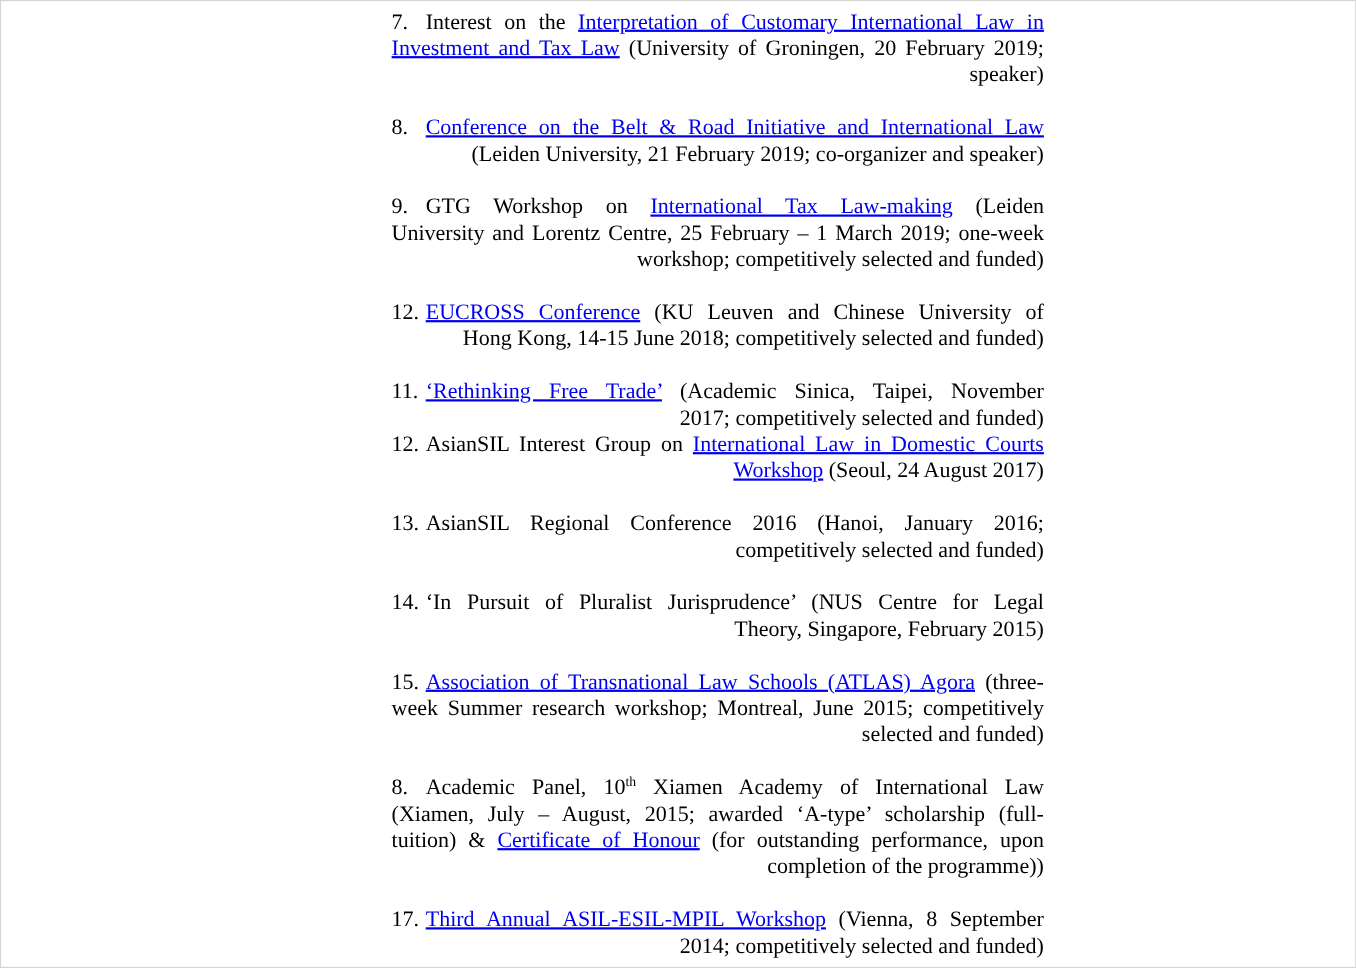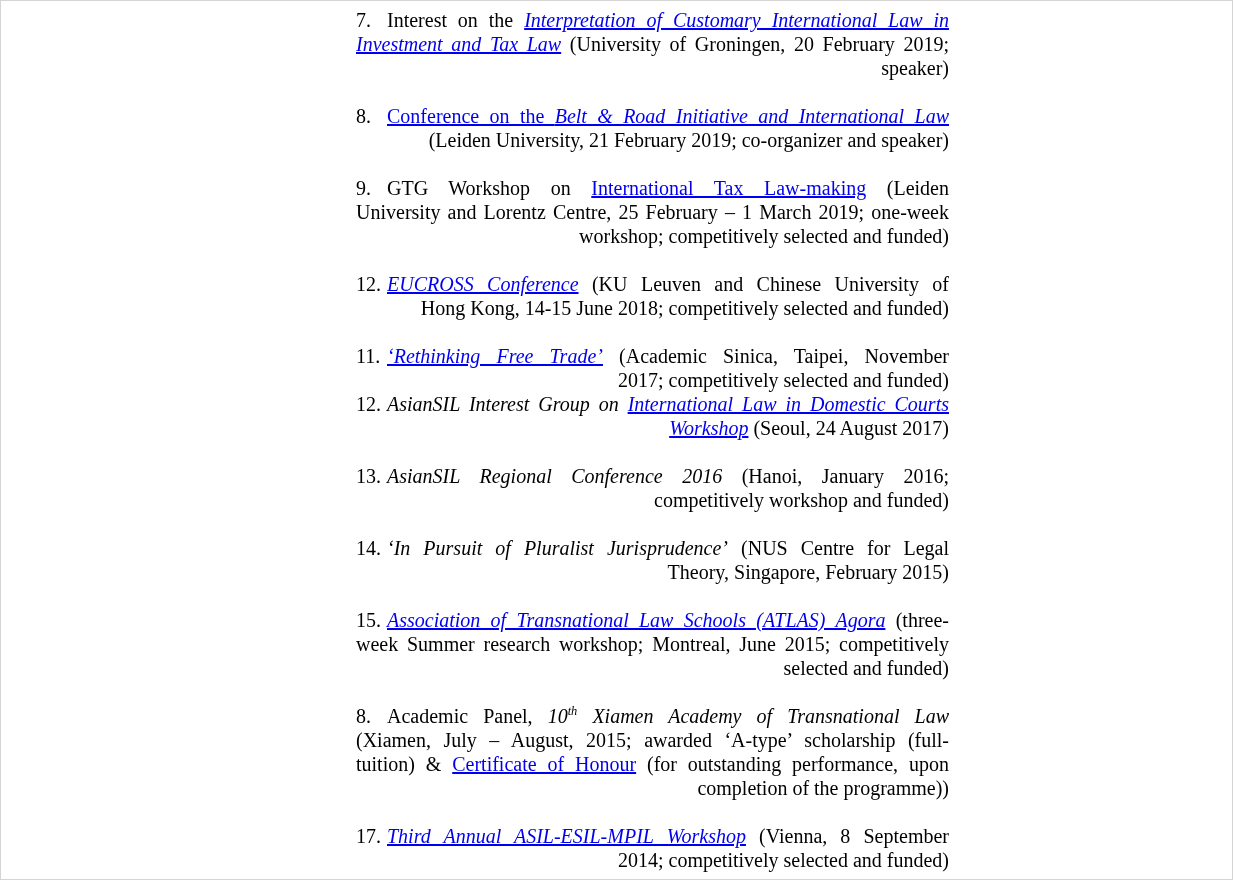--- a/index.html
+++ b/index.html
@@ -33,21 +33,21 @@
     text-align-last: justify;
   }
   .line.last {
     text-align: right;
     text-align-last: auto;
   }
   .num {
     display: inline-block;
     width: 31px;
   }
-  .it { font-style: italic; }
+  .it { }
   a.link {
     color: #0000EE;
     text-decoration: underline;
     cursor: pointer;
   }
   .sp {
     font-size: 0.62em;
     vertical-align: super;
     line-height: 0;
   }
@@ -78,33 +78,33 @@
       <div class="item gap">
         <div class="line"><span class="num">11.</span><a class="it link">‘Rethinking Free Trade’</a><span class=""> (Academic Sinica, Taipei, November</span></div>
         <div class="line last"><span class="">2017; competitively selected and funded)</span></div>
       </div>
       <div class="item">
         <div class="line"><span class="num">12.</span><span class="it">AsianSIL Interest Group on </span><a class="it link">International Law in Domestic Courts</a></div>
         <div class="line last"><a class="it link">Workshop</a><span class=""> (Seoul, 24 August 2017)</span></div>
       </div>
       <div class="item gap">
         <div class="line"><span class="num">13.</span><span class="it">AsianSIL Regional Conference 2016</span><span class=""> (Hanoi, January 2016;</span></div>
-        <div class="line last"><span class="">competitively workshop and funded)</span></div>
+        <div class="line last"><span class="">competitively selected and funded)</span></div>
       </div>
       <div class="item gap">
         <div class="line"><span class="num">14.</span><span class="it">‘In Pursuit of Pluralist Jurisprudence’</span><span class=""> (NUS Centre for Legal</span></div>
         <div class="line last"><span class="">Theory, Singapore, February 2015)</span></div>
       </div>
       <div class="item gap">
         <div class="line"><span class="num">15.</span><a class="it link">Association of Transnational Law Schools (ATLAS) Agora</a><span class=""> (three-</span></div>
         <div class="line"><span class="">week Summer research workshop; Montreal, June 2015; competitively</span></div>
         <div class="line last"><span class="">selected and funded)</span></div>
       </div>
       <div class="item gap">
-        <div class="line"><span class="num">8.</span><span class="">Academic Panel, </span><span class="it">10</span><span class="it sp">th</span><span class="it"> Xiamen Academy of Transnational Law</span></div>
+        <div class="line"><span class="num">8.</span><span class="">Academic Panel, </span><span class="it">10</span><span class="it sp">th</span><span class="it"> Xiamen Academy of International Law</span></div>
         <div class="line"><span class="">(Xiamen, July – August, 2015; awarded ‘A-type’ scholarship (full-</span></div>
         <div class="line"><span class="">tuition) &amp; </span><a class="link">Certificate of Honour</a><span class=""> (for outstanding performance, upon</span></div>
         <div class="line last"><span class="">completion of the programme))</span></div>
       </div>
       <div class="item gap">
         <div class="line"><span class="num">17.</span><a class="it link">Third Annual ASIL-ESIL-MPIL Workshop</a><span class=""> (Vienna, 8 September</span></div>
         <div class="line last"><span class="">2014; competitively selected and funded)</span></div>
       </div>
     </div>
 </div>

